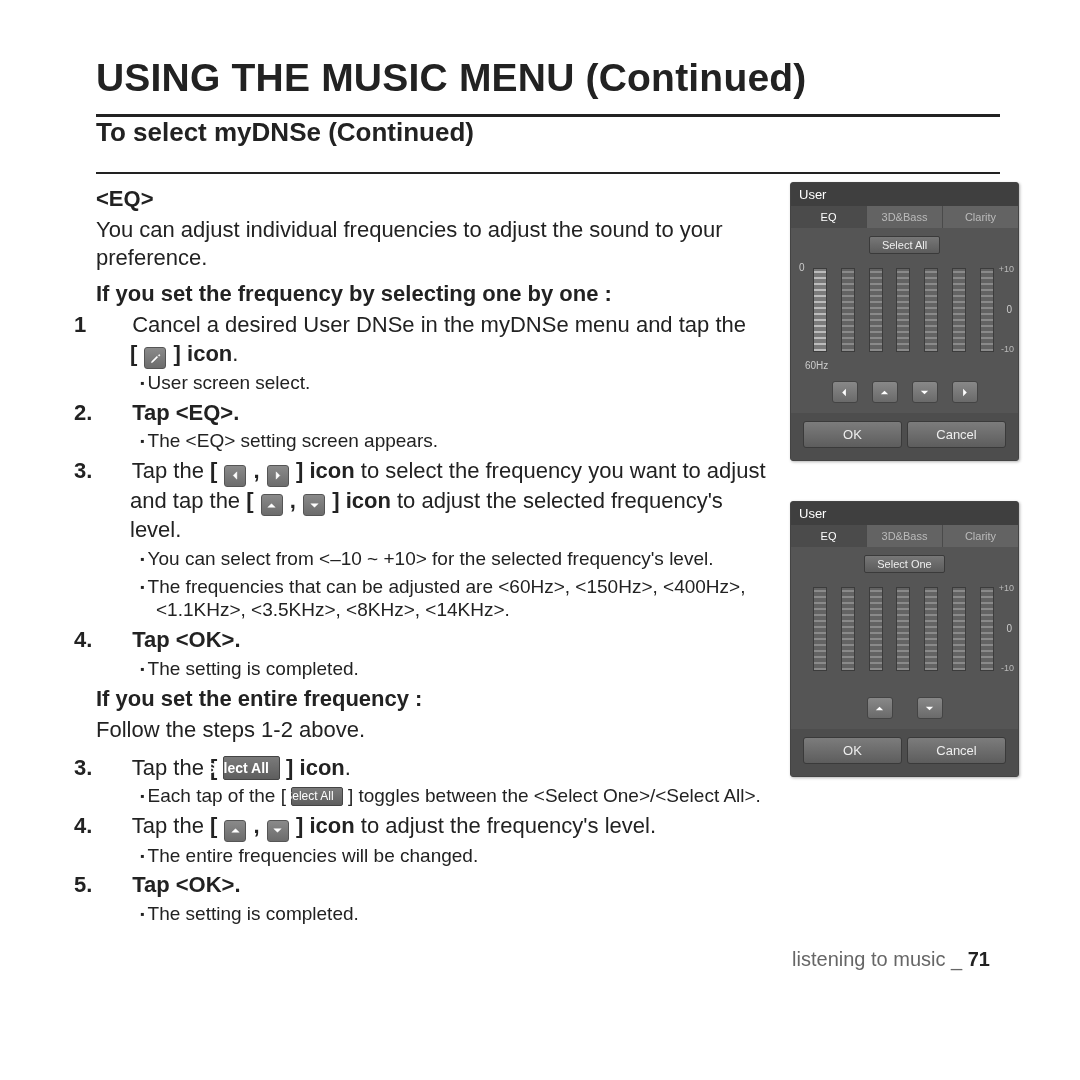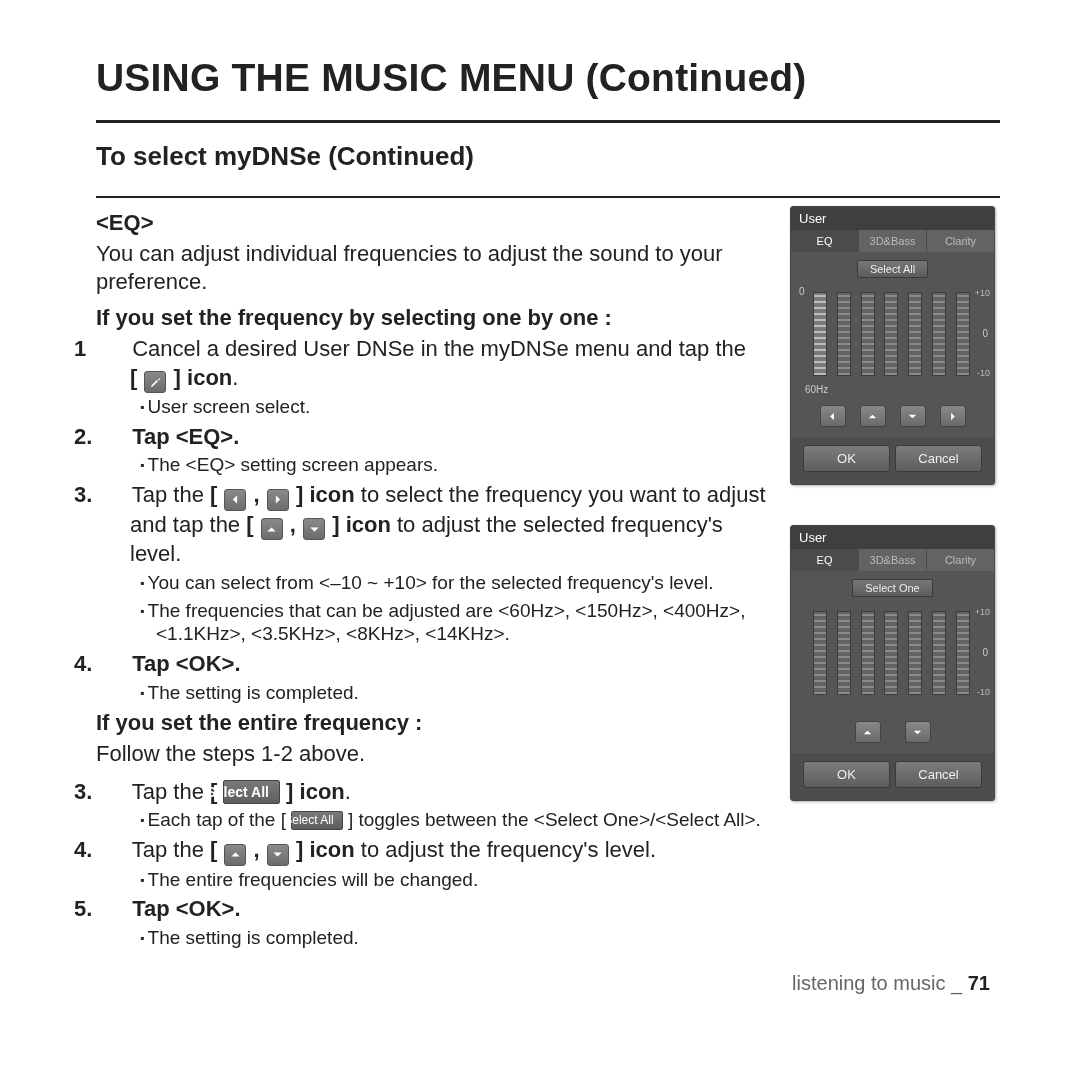--- a/index.html
+++ b/index.html
@@ -13,22 +13,21 @@
     color: #222;
     position: relative;
   }
   .page {
     padding: 56px 80px 40px 96px;
   }
   .page-title {
     font-size: 39px;
     font-weight: 700;
     border-bottom: 3px solid #222;
-    padding-bottom: 20px;
-    margin-bottom: 18px;
+    padding-bottom: 14px;
     letter-spacing: 0.2px;
   }
   .columns {
     display: flex;
     gap: 12px;
   }
   .text-col { flex: 1; }
   .device-col { width: 210px; display: flex; flex-direction: column; gap: 40px;}
   .section-heading {
     font-size: 26px;
@@ -67,21 +66,21 @@
     text-align: right; font-size: 20px; color: #666; margin-top: 18px;
     padding-right: 10px;
   }
   .footer .pgnum { color:#222; font-weight:700;}
   
   .device {
     background: #555;
     border: 1px solid #444;
     border-radius: 3px;
     box-shadow: 1px 1px 3px rgba(0,0,0,.3);
-    width: 205px;
+    width: 229px;
     padding: 0;
     color:#d8d8d8;
     font-size: 11px;
     display:flex; flex-direction: column;
   }
   .dev-title { background:#3f3f3f; color:#fff; font-size:13px; padding:4px 8px;}
   .dev-tabs { display:flex; }
   .dev-tab { flex:1; text-align:center; font-size:11px; padding:5px 2px; background:#636363; color:#bbb; border-right:1px solid #4a4a4a;}
   .dev-tab:last-child{border-right:none;}
   .dev-tab.active { background:#4b4b4b; color:#fff;}

